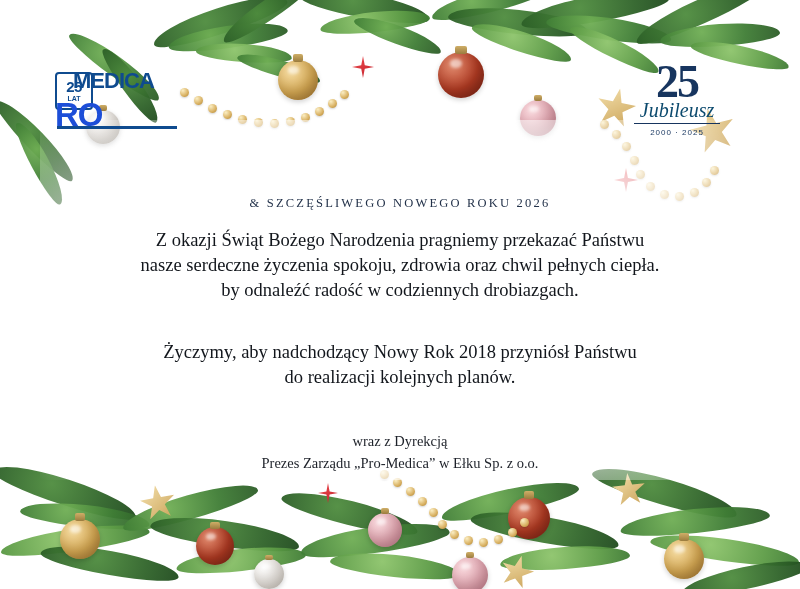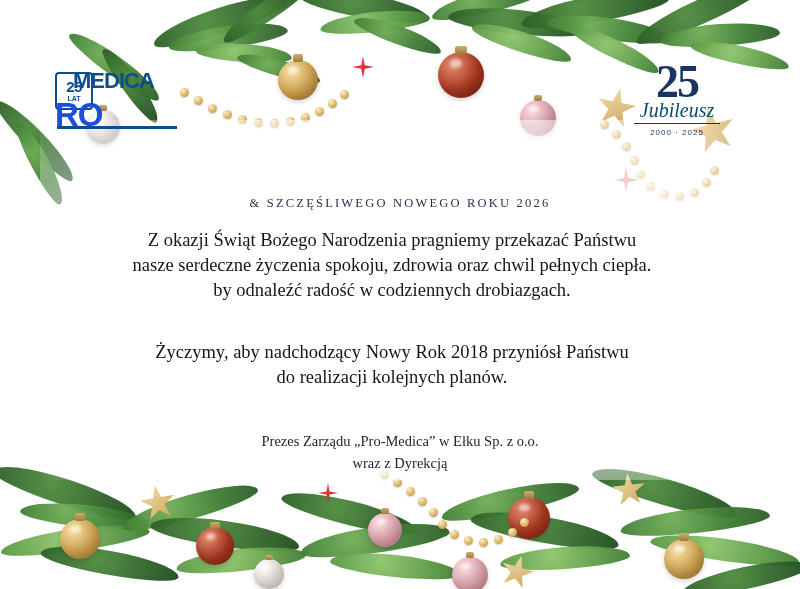--- a/index.html
+++ b/index.html
@@ -238,21 +238,21 @@
     top: 196px;
     width: 800px;
     text-align: center;
     font-family: "Liberation Serif", serif;
     font-size: 12.5px;
     letter-spacing: 2.2px;
     color: #23324a;
   }
   .body-block {
     position: absolute;
-    left: 52px;
+    left: 60px;
     width: 680px;
     text-align: center;
     color: #12161c;
     font-family: "Liberation Serif", serif;
     font-size: 18.5px;
     line-height: 25px;
   }
   #para1 { top: 228px; }
   #para2 { top: 340px; }
   .signature {
@@ -455,17 +455,17 @@
     <span class="line">nasze serdeczne życzenia spokoju, zdrowia oraz chwil pełnych ciepła.</span>
     <span class="line">by odnaleźć radość w codziennych drobiazgach.</span>
   </div>
 
   <div class="body-block" id="para2">
     <span class="line">Życzymy, aby nadchodzący Nowy Rok 2018 przyniósł Państwu</span>
     <span class="line">do realizacji kolejnych planów.</span>
   </div>
 
   <div class="signature">
+    <span class="line">wraz z Dyrekcją</span>
     <span class="line">Prezes Zarządu „Pro-Medica” w Ełku Sp. z o.o.</span>
-    <span class="line">wraz z Dyrekcją</span>
   </div>
 
 </div>
 
 </body></html>

